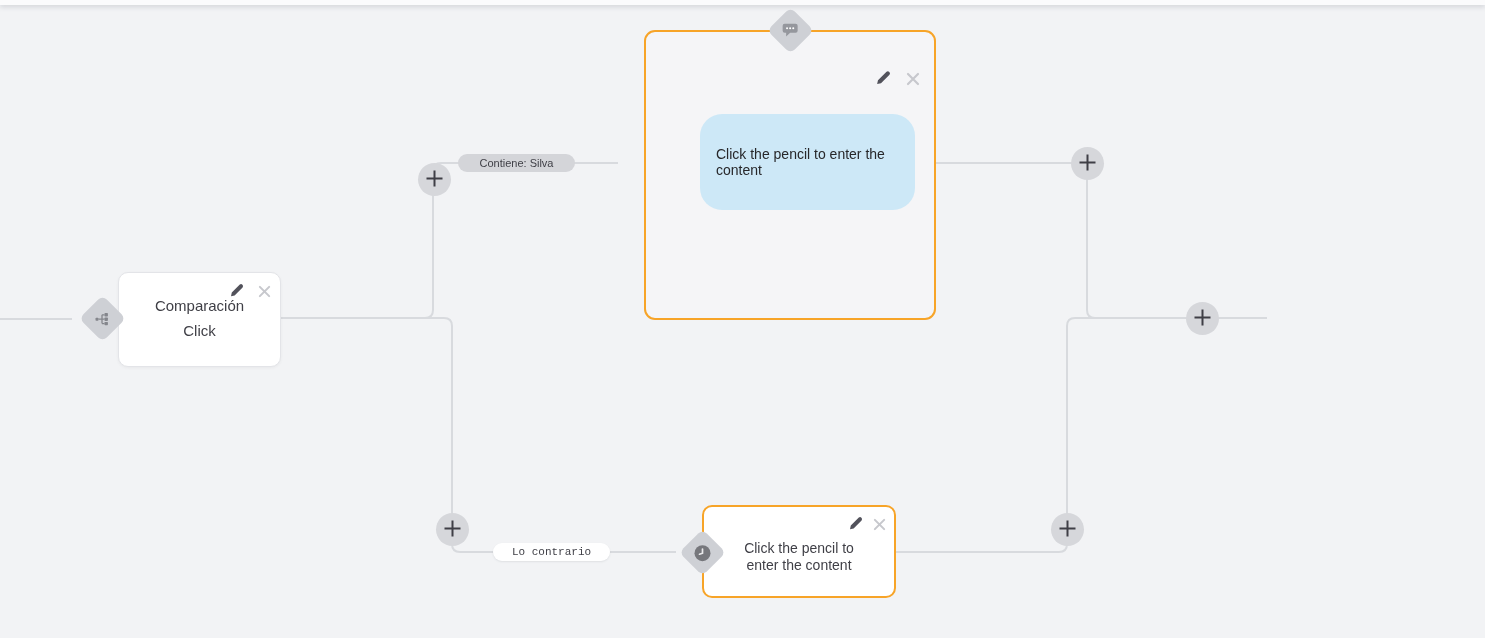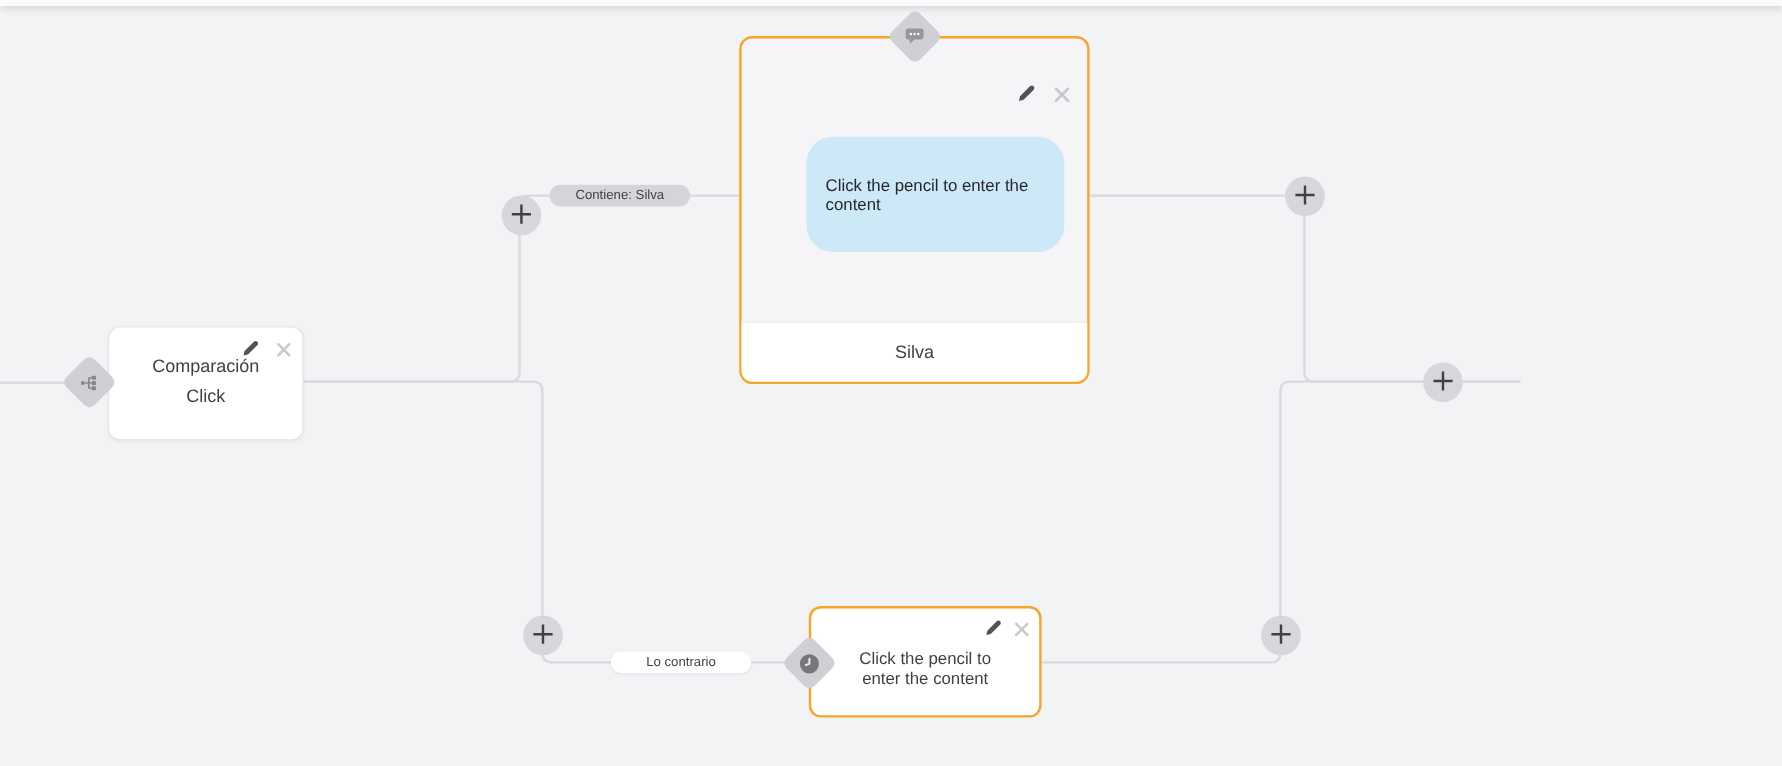--- a/index.html
+++ b/index.html
@@ -13,21 +13,21 @@
     position:relative; width:1485px; height:638px; overflow:hidden;
     background:var(--canvas_bg,#f2f3f5);
     font-family:"Liberation Sans","DejaVu Sans",sans-serif;
     color:var(--text_dark,#3f3f46);
   }
   .top-edge{position:absolute;top:0;left:0;width:100%;height:5px;background:#fbfbfc;
     box-shadow:0 2px 5px rgba(125,130,140,.28); z-index:0;}
   svg.wires{position:absolute;left:0;top:0;z-index:1;}
   svg.wires path{fill:none;stroke:var(--connector,#d8dade);stroke-width:2;}
 
-  .node{position:absolute;box-sizing:border-box;z-index:2;}
+  .node{position:absolute;box-sizing:border-box;z-index:2;margin-left:28px;}
   .card-white{background:#fff;border:1px solid #e3e4e8;border-radius:10px;
     box-shadow:0 1px 3px rgba(60,65,75,.06);}
   .card-orange{background:#fff;border:2px solid var(--accent_orange,#f7a428);border-radius:11px;}
 
   .node-comparison{left:90px;top:272px;width:163px;height:95px;
     display:flex;flex-direction:column;align-items:center;padding-top:24px;gap:7px;}
   .node-comparison .t{font-size:15px;line-height:18px;}
 
   .node-message{left:616px;top:30px;width:292px;height:290px;background:#f5f5f7;}
   .msg-bubble{position:absolute;left:54px;top:82px;width:215px;height:96px;
@@ -73,21 +73,21 @@
 
   <svg class="wires" width="1485" height="638">
     <path d="M0 319 H72"></path>
     <path d="M253 318 H425 Q433 318 433 310 V171 Q433 163 441 163 H618"></path>
     <path d="M253 318 H444 Q452 318 452 326 V544 Q452 552 460 552 H676"></path>
     <path d="M908 163 H1079 Q1087 163 1087 171 V310 Q1087 318 1095 318 H1267"></path>
     <path d="M868 552 H1059 Q1067 552 1067 544 V326 Q1067 318 1075 318 H1267"></path>
   </svg>
 
   <div class="edge-pill pill-gray" style="left:458px;top:154px;width:117px;">Contiene: Silva</div>
-  <div class="edge-pill pill-white" style="left:509px;top:543px;width:117px;">Lo contrario</div>
+  <div class="edge-pill pill-white" style="left:493px;top:543px;width:117px;font-family:Liberation Mono, monospace;">Lo contrario</div>
 
   <button class="plus" style="left:418px;top:163px;">
     <span><svg width="19" height="19" viewBox="0 0 19 19">
           <path d="M9.5 1.5 V17.5 M1.5 9.5 H17.5"></path>
         </svg></span>
   </button>
   <button class="plus" style="left:436px;top:513px;">
     <span><svg width="19" height="19" viewBox="0 0 19 19">
           <path d="M9.5 1.5 V17.5 M1.5 9.5 H17.5"></path>
         </svg></span>
@@ -139,21 +139,20 @@
       <span><svg width="16" height="16" viewBox="0 0 15 15">
             <path d="M10.8 1.6a2 2 0 0 1 2.8 2.8l-8 8L2 13.2l.8-3.6 8-8z"></path>
           </svg></span>
     </button>
     <button class="icon-btn close" style="right:13px;top:40px;">
       <span><svg width="14" height="14" viewBox="0 0 14 14">
             <path d="M2 2 L12 12 M12 2 L2 12"></path>
           </svg></span>
     </button>
     <div class="msg-bubble">Click the pencil to enter the content</div>
-    <div class="msg-footer">Silva</div>
     <div class="port" style="left:128px;top:-18px;">
       <span class="pi">
         <svg width="17" height="16" viewBox="0 0 17 16">
           <path d="M3 1h11a2 2 0 0 1 2 2v5a2 2 0 0 1-2 2H8.5L4.5 13.6V10H3a2 2 0 0 1-2-2V3a2 2 0 0 1 2-2z" fill="#95979d"></path>
           <circle cx="5.4" cy="5.5" r="1" fill="#fff"></circle>
             <circle cx="8.5" cy="5.5" r="1" fill="#fff"></circle>
             <circle cx="11.6" cy="5.5" r="1" fill="#fff"></circle>
         </svg>
       </span>
     </div>

